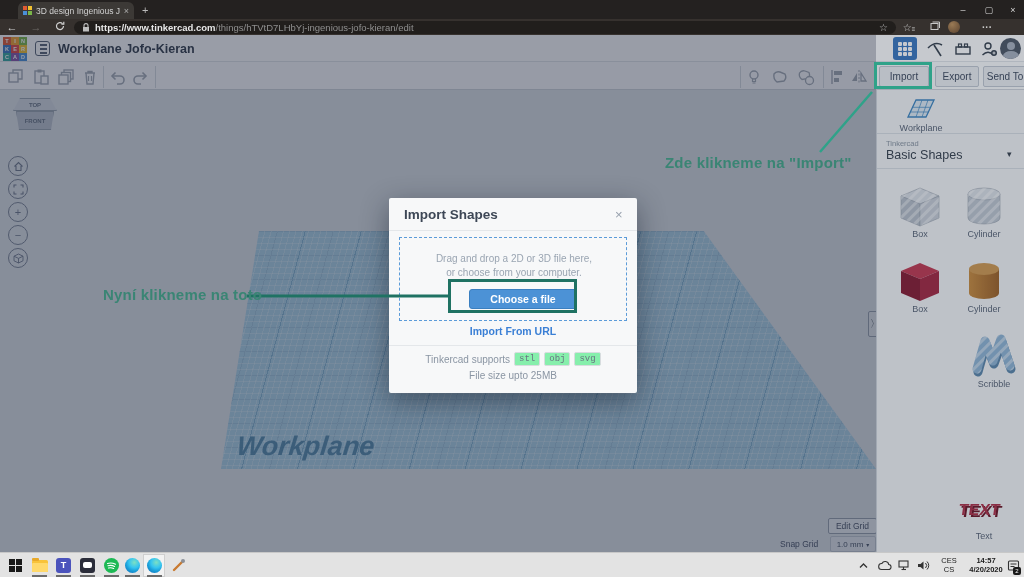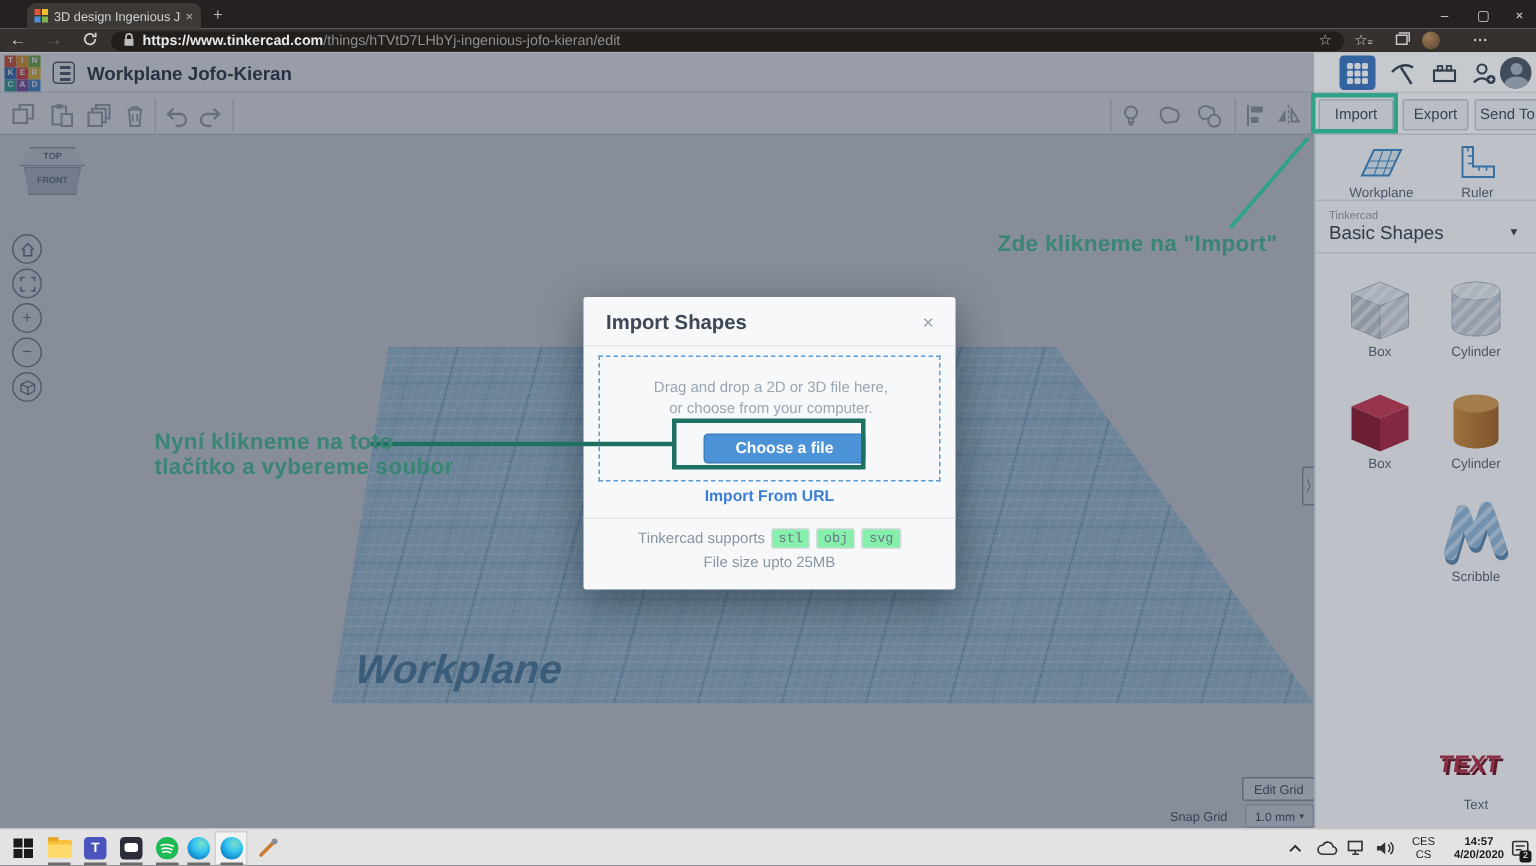--- a/index.html
+++ b/index.html
@@ -349,27 +349,20 @@
     <div class="abs panel-chevron">〉</div>
 
     <div class="abs" id="sidebar">
       <div class="abs tool" style="left:12px;">
         <svg width="32" height="26" viewBox="0 0 32 26">
             <polygon points="3,22 11,5 29,5 21,22" fill="rgba(150,195,228,.25)" stroke="#3f87c2" stroke-width="1.3"></polygon>
             <path d="M7.7 12.3 h18 M5.5 17 h18 M17 5 l-6 17 M23 5 l-6 17" stroke="#3f87c2" stroke-width=".7" fill="none"></path>
           </svg>
         <span class="tool-label">Workplane</span>
       </div>
-      <div class="abs tool" style="left:76px;">
-        <svg width="30" height="26" viewBox="0 0 30 26">
-            <path d="M5 3 h7 v13 h14 v7 H5 Z" fill="none" stroke="#3f87c2" stroke-width="1.3"></path>
-            <path d="M8.5 3 v3 M8.5 9 h3 M8.5 14 h3 M16 16 v3 M21 16 v3" stroke="#3f87c2" stroke-width="1"></path>
-          </svg>
-        <span class="tool-label">Ruler</span>
-      </div>
       <div class="abs sb-div" style="top:43px;"></div>
       <div class="abs lib-small">Tinkercad</div>
       <div class="abs lib-main">Basic Shapes</div>
       <div class="abs lib-arrow">▾</div>
       <div class="abs sb-div" style="top:78px;"></div>
 
       <div class="abs tile" style="left:14px;top:93px;">
         <svg width="52" height="46" viewBox="0 0 52 46">
           <polygon points="7,13 26,5 45,13 26,21" fill="#d9dee4" stroke="#98a1ad" stroke-width=".6"></polygon>
           <polygon points="7,13 26,21 26,43 7,35" fill="#b4bcc7" stroke="#98a1ad" stroke-width=".6"></polygon>
@@ -396,21 +389,21 @@
         <span class="tlabel">Box</span>
       </div>
       <div class="abs tile" style="left:78px;top:168px;">
         <svg width="52" height="46" viewBox="0 0 52 46">
           <path d="M11 11 v24 a15 6 0 0 0 30 0 V11" fill="url(#cylo)"></path>
           <ellipse cx="26" cy="11" rx="15" ry="6" fill="#d09a52"></ellipse>
         </svg>
         <span class="tlabel">Cylinder</span>
       </div>
 
-      <div class="abs tile" style="left:78px;top:243px;">
+      <div class="abs tile" style="left:88px;top:243px;">
         <svg width="52" height="46" viewBox="0 0 52 46">
           <path d="M10 39 L18 11 L26 31 L34 9 L43 36" fill="none" stroke="#5d87ab" stroke-width="9" stroke-linejoin="round" stroke-linecap="round"></path>
           <path d="M9 36 L17 8 L25 28 L33 6 L42 33" fill="none" stroke="#8fb4d4" stroke-width="9" stroke-linejoin="round" stroke-linecap="round"></path>
           <path d="M9 36 L17 8 L25 28 L33 6 L42 33" fill="none" stroke="url(#str)" stroke-width="9" stroke-linejoin="round" stroke-linecap="round"></path>
         </svg>
         <span class="tlabel">Scribble</span>
       </div>
 
 
       <div class="abs tile" style="left:78px;top:395px;">
@@ -446,21 +439,20 @@
     </div>
 
     <svg class="abs anno" style="left:0;top:0;pointer-events:none;" width="1024" height="517">
       <line x1="820" y1="117" x2="872" y2="57" stroke="#2fa289" stroke-width="2.5"></line>
       <line x1="247" y1="261" x2="448" y2="261" stroke="#1f7263" stroke-width="3"></line>
     </svg>
     <div class="abs anno import-box"></div>
     <div class="abs anno choose-box"></div>
     <div class="abs anno anno-text" style="left:665px;top:119px;">Zde klikneme na "Import"</div>
     <div class="abs anno anno-text" style="left:103px;top:251px;">Nyní klikneme na toto</div>
-    <div class="abs anno anno-text" style="left:103px;top:268px;">tlačítko a vybereme soubor</div>
   </div>
 
   <div class="abs taskbar">
     <span class="abs tk" style="left:7px;">
       <span style="display:grid;grid-template-columns:6px 6px;grid-auto-rows:6px;gap:1px;">
           <i style="background:#1a1a1a"></i>
           <i style="background:#1a1a1a"></i>
           <i style="background:#1a1a1a"></i>
           <i style="background:#1a1a1a"></i>
         </span>

